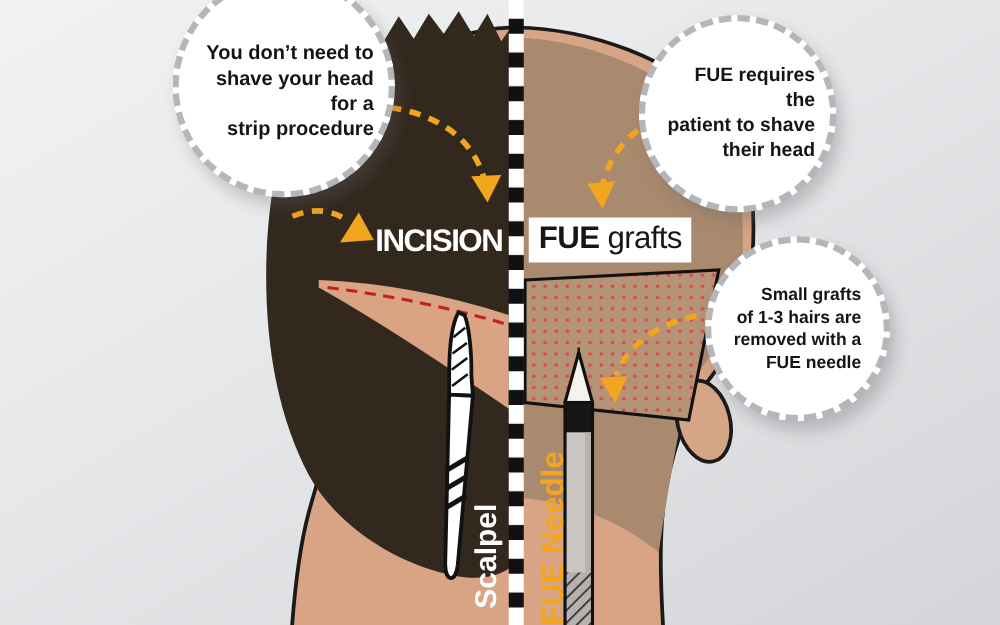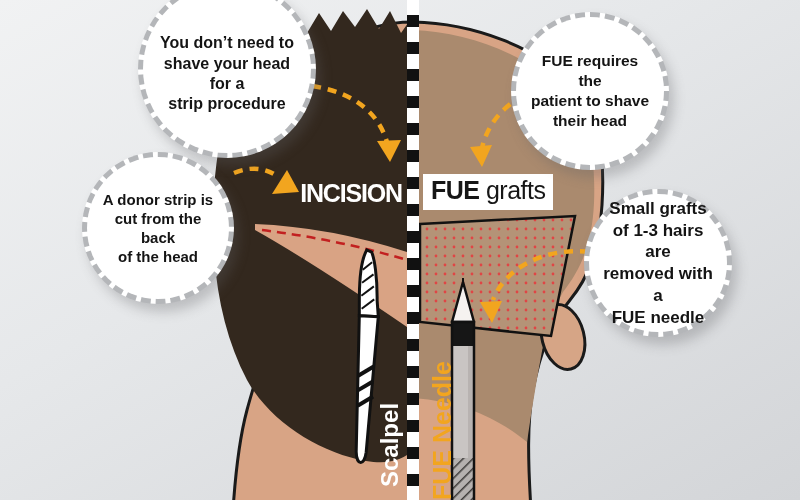--- a/index.html
+++ b/index.html
@@ -9,25 +9,25 @@
     font-family:"Liberation Sans",sans-serif;
   }
   #art{position:absolute;left:0;top:0;}
   .bubble{
     position:absolute;box-sizing:border-box;background:#ffffff;
     border:5px dashed #b4b6b9;border-radius:50%;
     display:flex;align-items:center;justify-content:center;text-align:center;
     font-weight:bold;color:#141414;line-height:1.28;
     box-shadow:5px 8px 12px rgba(95,95,100,.30);
   }
-  .bubble p{margin:12px;white-space:pre-line;}
+  .bubble p{margin:12px;white-space:pre-line;text-align:right;}
   #bubble-strip-no-shave{left:138px;top:-20px;width:178px;height:178px;font-size:16px;padding-top:10px;}
   #bubble-donor-strip{left:82px;top:152px;width:152px;height:152px;font-size:15px;}
   #bubble-fue-shave{left:511px;top:12px;width:158px;height:158px;font-size:15.5px;}
-  #bubble-fue-grafts{left:584px;top:189px;width:148px;height:148px;font-size:17px;}
+  #bubble-fue-grafts{left:564px;top:189px;width:148px;height:148px;font-size:14px;}
   .lbl{position:absolute;font-weight:bold;}
   #lbl-incision{left:296px;top:179px;width:110px;text-align:center;font-size:25px;color:#ffffff;letter-spacing:-1.2px;}
   #lbl-fue-grafts{left:423px;top:174px;background:#ffffff;color:#161616;font-size:25px;letter-spacing:-0.5px;padding:2px 8px 5px 8px;font-weight:normal;}
   #lbl-fue-grafts b{font-weight:bold;}
   #lbl-scalpel{left:376px;top:487px;font-size:24px;color:#ffffff;transform:rotate(-90deg);transform-origin:0 0;white-space:nowrap;}
   #lbl-fue-needle{left:428px;top:500px;font-size:25px;color:#f2a51f;transform:rotate(-90deg);transform-origin:0 0;white-space:nowrap;}
 </style>
 </head>
 <body>
 
@@ -123,25 +123,20 @@
 
   <div class="lbl" id="lbl-scalpel">Scalpel</div>
 
   <div class="lbl" id="lbl-fue-needle">FUE Needle</div>
 
   <div class="bubble" id="bubble-strip-no-shave">
     <p>You don’t need to
 shave your head for a
 strip procedure</p>
   </div>
-  <div class="bubble" id="bubble-donor-strip">
-    <p>A donor strip is
-cut from the back
-of the head</p>
-  </div>
   <div class="bubble" id="bubble-fue-shave">
     <p>FUE requires the
 patient to shave
 their head</p>
   </div>
   <div class="bubble" id="bubble-fue-grafts">
     <p>Small grafts
 of 1-3 hairs are
 removed with a
 FUE needle</p>

